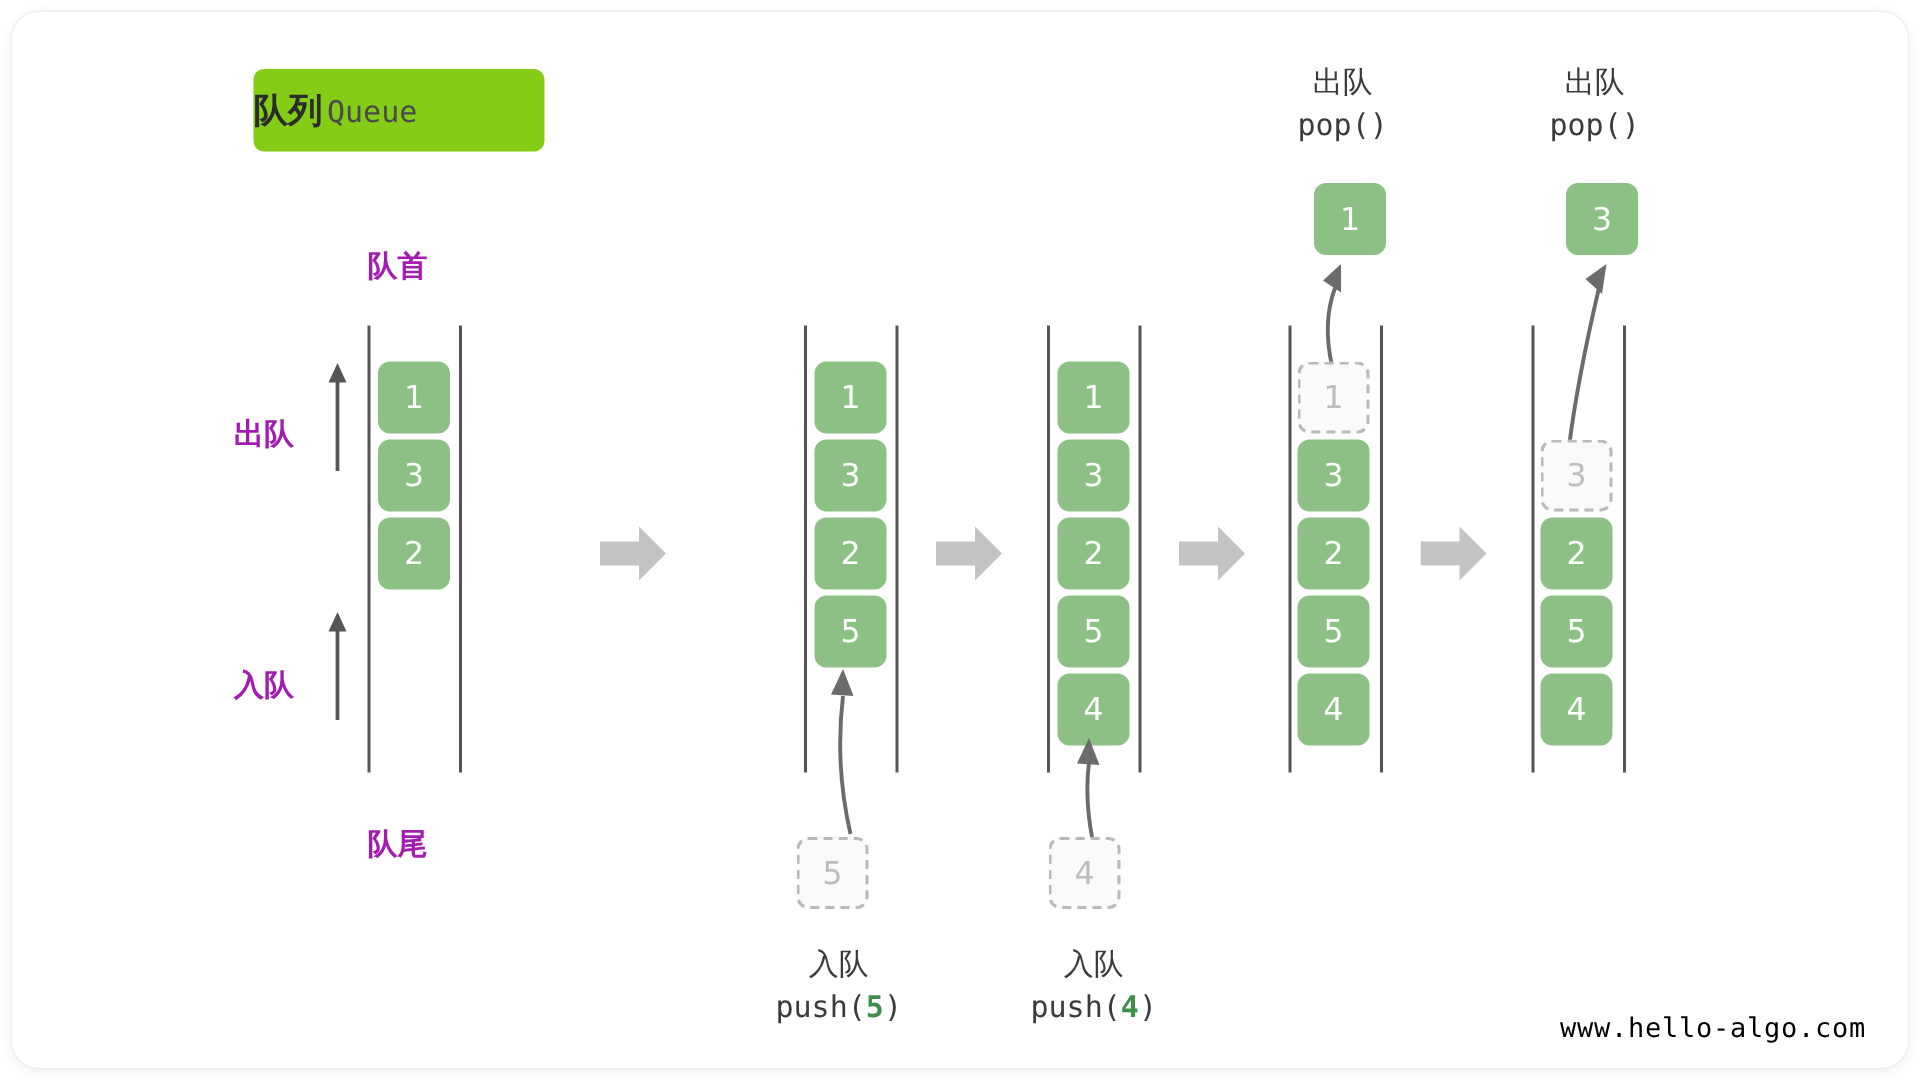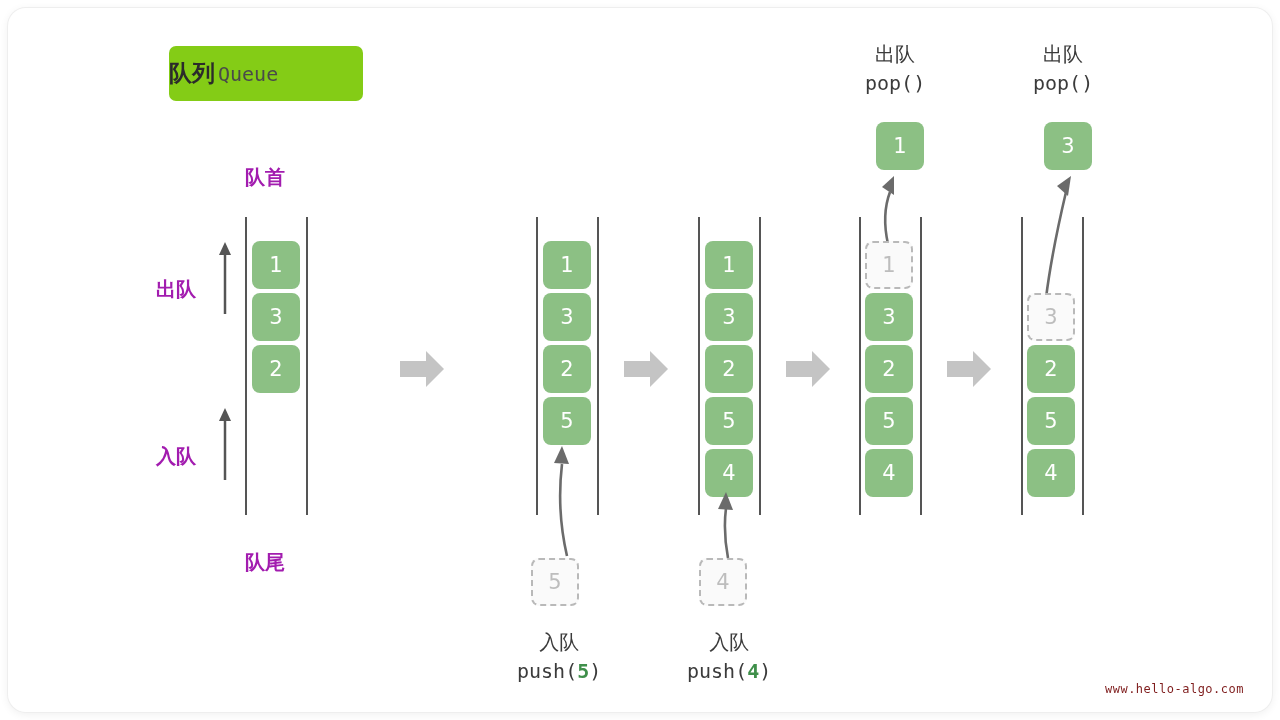--- a/index.html
+++ b/index.html
@@ -97,22 +97,22 @@
   
   .block-arrow { width: 44px; height: 38px; }
 
   
   .tick-arrow { width: 14px; height: 72px; }
 
   
   #watermark {
     right: 28px; bottom: 16px;
     font-family: "DejaVu Sans Mono", monospace;
-    font-size: 12px;
-    color: #7f1d1d;
+    font-size: 18px;
+    color: #000000;
     letter-spacing: 0.5px;
   }
 </style>
 </head>
 <body>
 
 <div id="card" class="abs">
 
   <div id="title-badge" class="abs">
     <span id="title-cn">队列</span>

